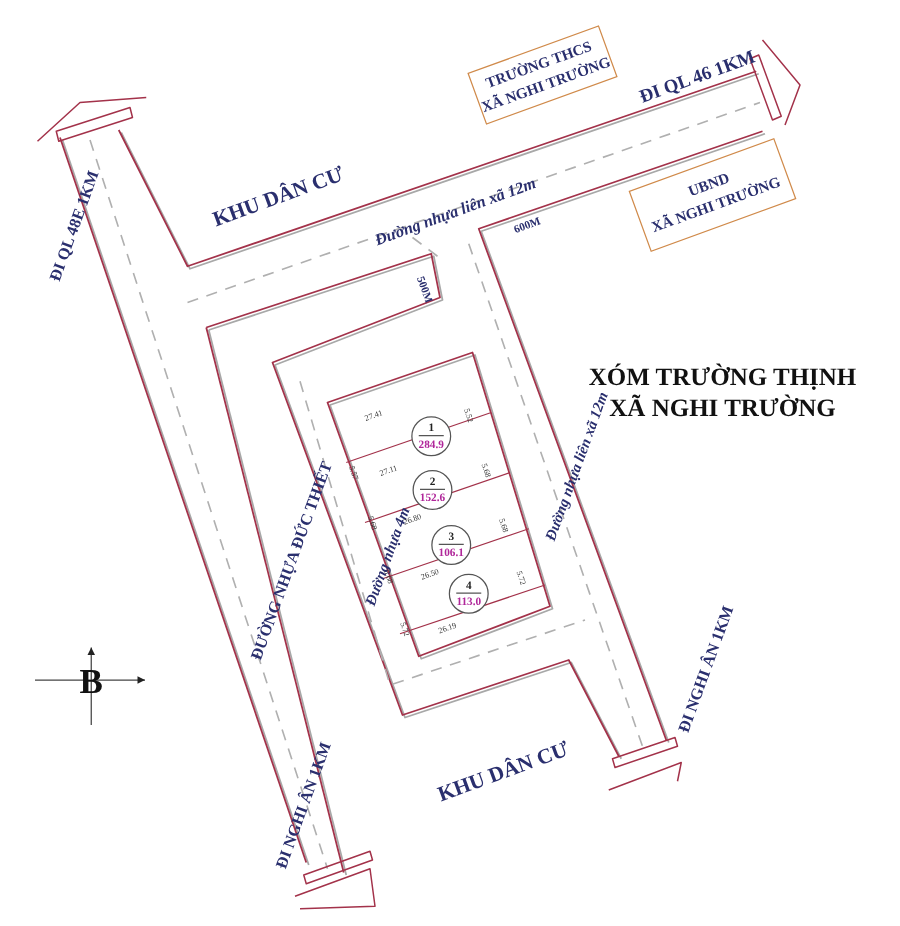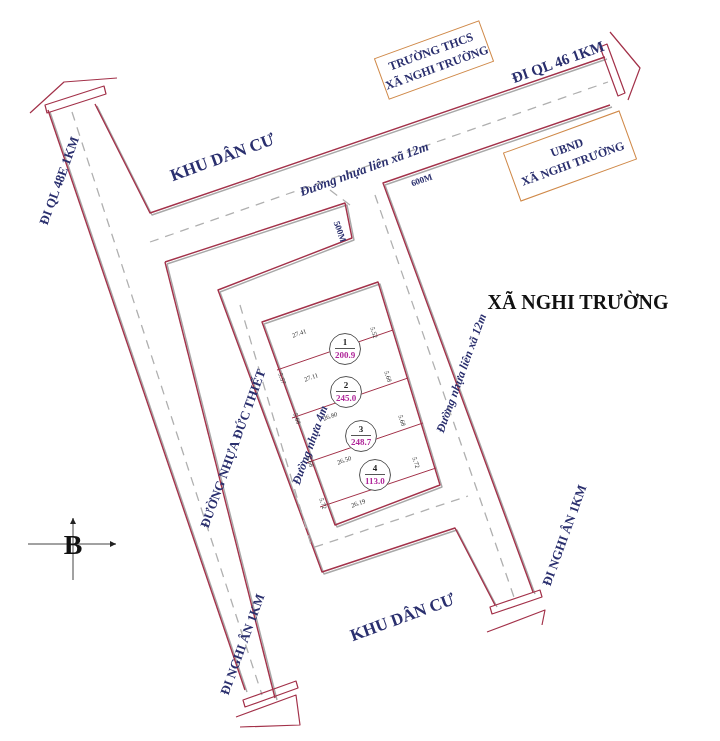--- a/index.html
+++ b/index.html
@@ -90,34 +90,35 @@
 
 <div class="lbl it" style="left:298px; top:186px; font-size:13px; transform:rotate(-20deg);">Đường nhựa liên xã 12m</div>
 <div class="lbl" style="left:198px; top:525px; font-size:13px; transform:rotate(-70deg);">ĐƯỜNG NHỰA ĐỨC THIẾT</div>
 <div class="lbl it" style="left:290px; top:482px; font-size:12px; transform:rotate(-70deg);">Đường nhựa 4m</div>
 <div class="lbl it" style="left:434px; top:430px; font-size:12px; transform:rotate(-70deg);">Đường nhựa liên xã 12m</div>
 
 <div class="lbl" style="left:410px; top:180px; font-size:9px; transform:rotate(-20deg);">600M</div>
 <div class="lbl" style="left:340px; top:220px; font-size:9px; transform:rotate(70deg);">500M</div>
 
 <div class="title">
+  <div>XÓM TRƯỜNG THỊNH</div>
   <div>XÃ NGHI TRƯỜNG</div>
 </div>
 
 <div class="lot" style="left:329px; top:333px;">
   <span class="n">1</span>
-  <span class="a">200.9</span>
+  <span class="a">284.9</span>
 </div>
 <div class="lot" style="left:330px; top:376px;">
   <span class="n">2</span>
-  <span class="a">245.0</span>
+  <span class="a">152.6</span>
 </div>
 <div class="lot" style="left:345px; top:420px;">
   <span class="n">3</span>
-  <span class="a">248.7</span>
+  <span class="a">106.1</span>
 </div>
 <div class="lot" style="left:359px; top:459px;">
   <span class="n">4</span>
   <span class="a">113.0</span>
 </div>
 
 <div class="dim" style="left:291px; top:332px; transform:rotate(-19deg);">27.41</div>
 <div class="dim" style="left:303px; top:376px; transform:rotate(-19deg);">27.11</div>
 <div class="dim" style="left:322px; top:415px; transform:rotate(-19deg);">26.80</div>
 <div class="dim" style="left:336px; top:459px; transform:rotate(-19deg);">26.50</div>

